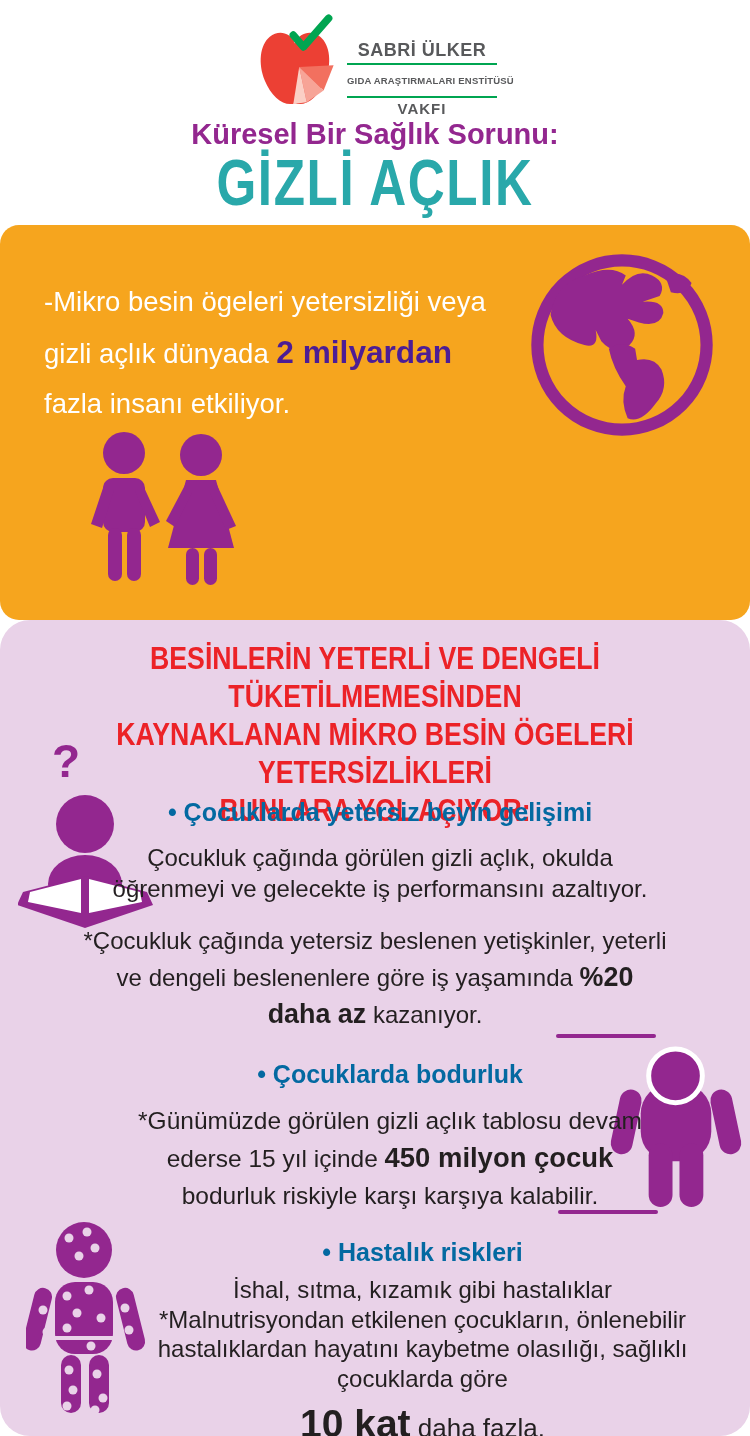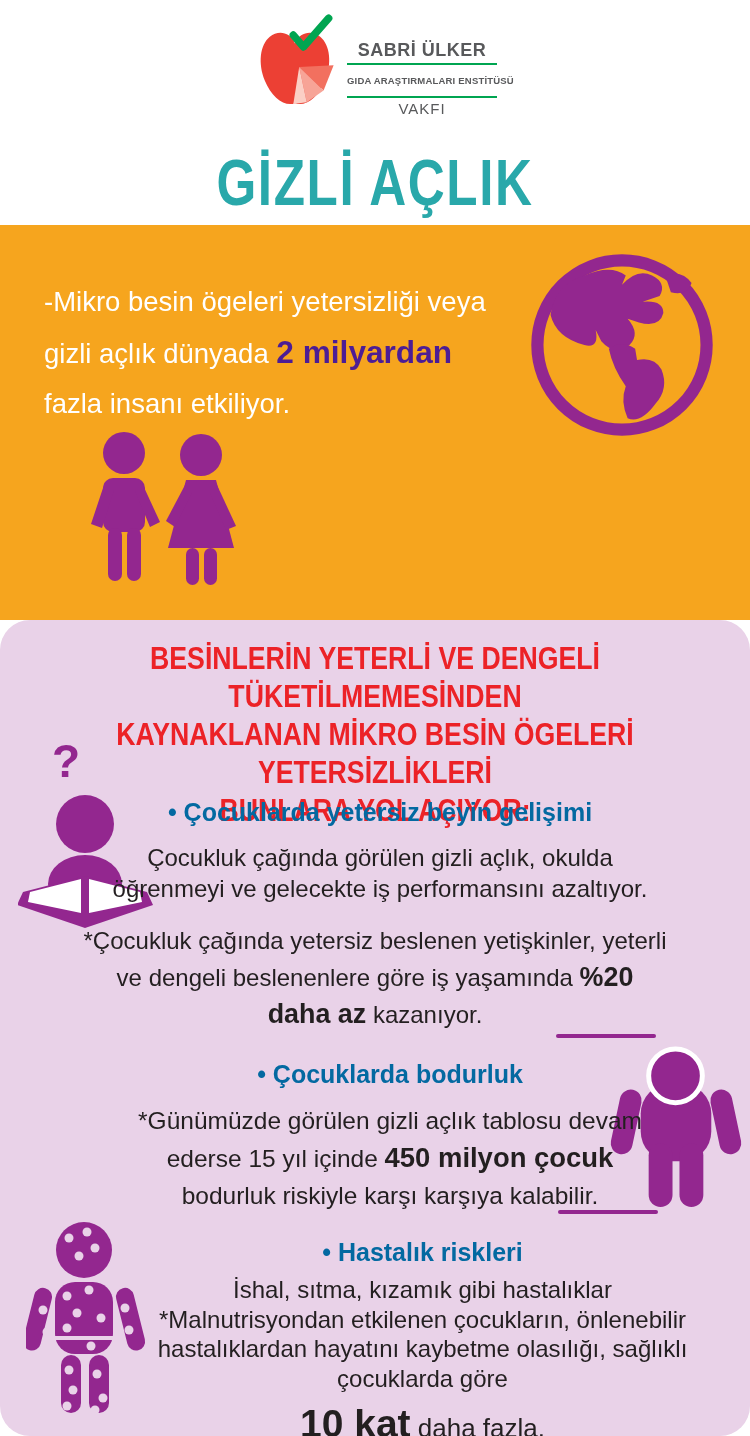--- a/index.html
+++ b/index.html
@@ -7,26 +7,26 @@
   body { font-family:"Liberation Sans","DejaVu Sans",sans-serif; }
   #poster { position:relative; width:750px; height:1436px; overflow:hidden; background:#ffffff; margin:0 auto; }
 
   
   #header { position:absolute; left:0; top:0; width:750px; height:225px; background:#ffffff; }
   .logo-row { position:absolute; left:0; top:14px; width:750px; display:flex; justify-content:center; align-items:flex-start; gap:10px; }
   .apple-wrap { width:84px; height:96px; }
   .logo-text { margin-top:26px; width:150px; text-align:center; color:#58595B; }
   .logo-line1 { font-size:18px; font-weight:bold; letter-spacing:.5px; white-space:nowrap; }
   .logo-line2 { font-size:9.5px; font-weight:bold; letter-spacing:.2px; white-space:nowrap; border-top:2px solid #00A551; border-bottom:2px solid #00A551; padding:10px 0; margin-top:2px; }
-  .logo-line3 { font-size:15px; font-weight:normal; margin-top:2px; letter-spacing:1px; }
+  .logo-line3 { font-size:15px; font-weight:bold; margin-top:2px; letter-spacing:1px; }
   .subtitle { position:absolute; left:0; top:118px; width:750px; text-align:center; color:#93278F; font-size:29px; font-weight:bold; }
   .main-title { position:absolute; left:0; top:146px; width:750px; text-align:center; color:#29A8AA; font-size:64px; font-weight:bold; letter-spacing:2px; transform:scaleX(.80); white-space:nowrap; }
 
   
-  #orange { position:absolute; left:0; top:225px; width:750px; height:395px; background:#F6A51E; }
+  #orange { position:absolute; left:0; top:225px; width:750px; height:395px; background:#F6A51E;border-radius:19px; }
   .fact { color:#ffffff; white-space:pre-line; }
   .fact1 { position:absolute; left:44px; top:52px; width:490px; font-size:27.5px; line-height:50px; }
   .fact2 { position:absolute; left:252px; top:222px; width:495px; font-size:27px; line-height:45px; }
   .globe-wrap { position:absolute; left:528px; top:26px; width:188px; height:188px; }
   .couple-wrap { position:absolute; left:82px; top:205px; width:162px; height:172px; }
 
   
   #pink { position:absolute; left:0; top:620px; width:750px; height:816px; background:#E9D2E8;border-radius:30px; }
   .pink-header { position:absolute; left:0; top:20px; width:750px; text-align:center; color:#EC2227; font-weight:bold; font-size:31px; line-height:38px; white-space:pre-line; transform:scaleX(.86); letter-spacing:0; }
   .sec-heading { position:absolute; text-align:center; color:#0369a1; font-weight:bold; font-size:25px; white-space:nowrap; }
@@ -68,20 +68,21 @@
           <polygon points="55,62 64,104 48,106" fill="#FBCFC5"></polygon>
           <polyline points="48,24 60,38 90,4" fill="none" stroke="#00A551" stroke-width="9" stroke-linecap="round" stroke-linejoin="round"></polyline>
         </svg>
       </div>
       <div class="logo-text">
         <div class="logo-line1">SABRİ ÜLKER</div>
         <div class="logo-line2">GIDA ARAŞTIRMALARI ENSTİTÜSÜ</div>
         <div class="logo-line3">VAKFI</div>
       </div>
     </div>
+    <div class="subtitle">Küresel Bir Sağlık Sorunu:</div>
     <div class="main-title">GİZLİ AÇLIK</div>
   </div>
 
   <div id="orange">
     <div class="fact fact1"><span>-Mikro besin ögeleri yetersizliği veya
 gizli açlık dünyada </span><span class="em-red">2 milyardan</span><span>
 fazla insanı etkiliyor.</span></div>
 
     <div class="globe-wrap">
       <svg viewBox="0 0 100 100" width="188" height="188">

